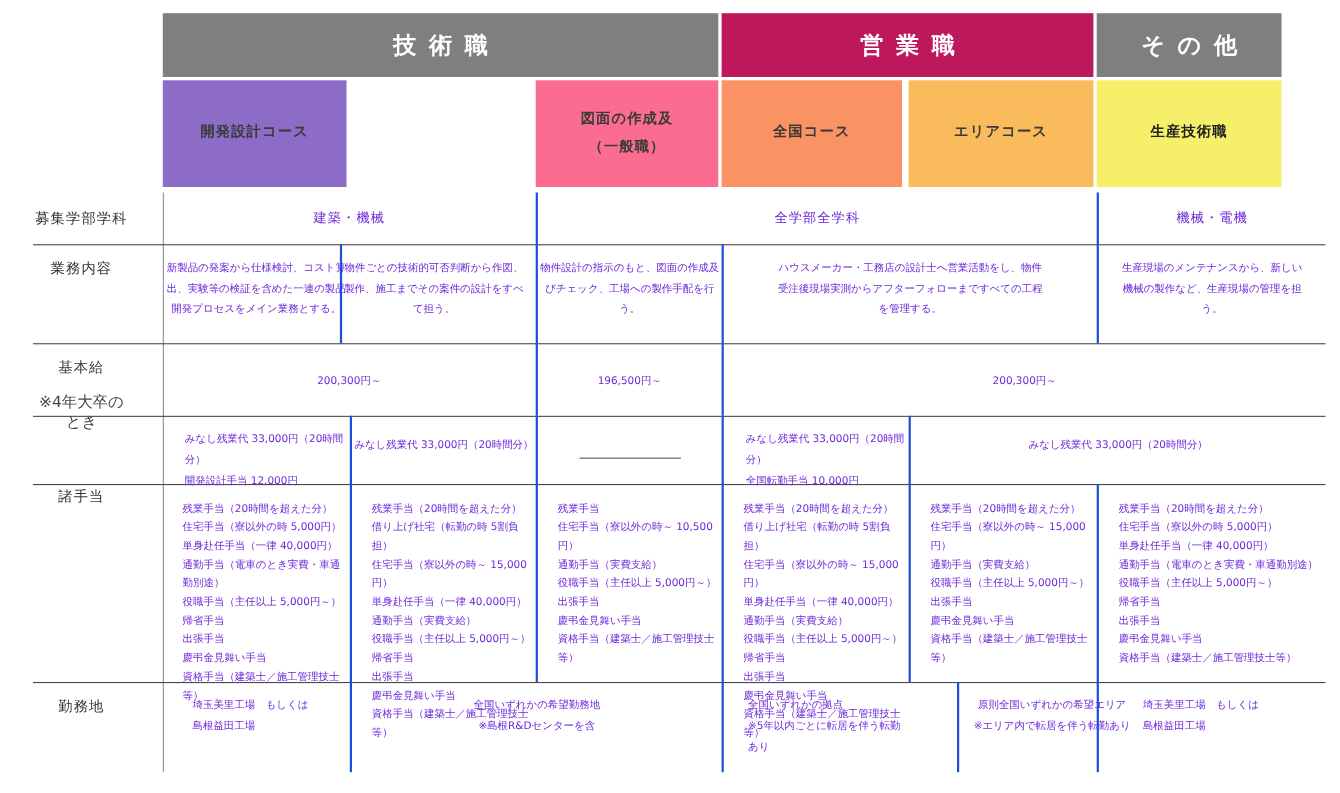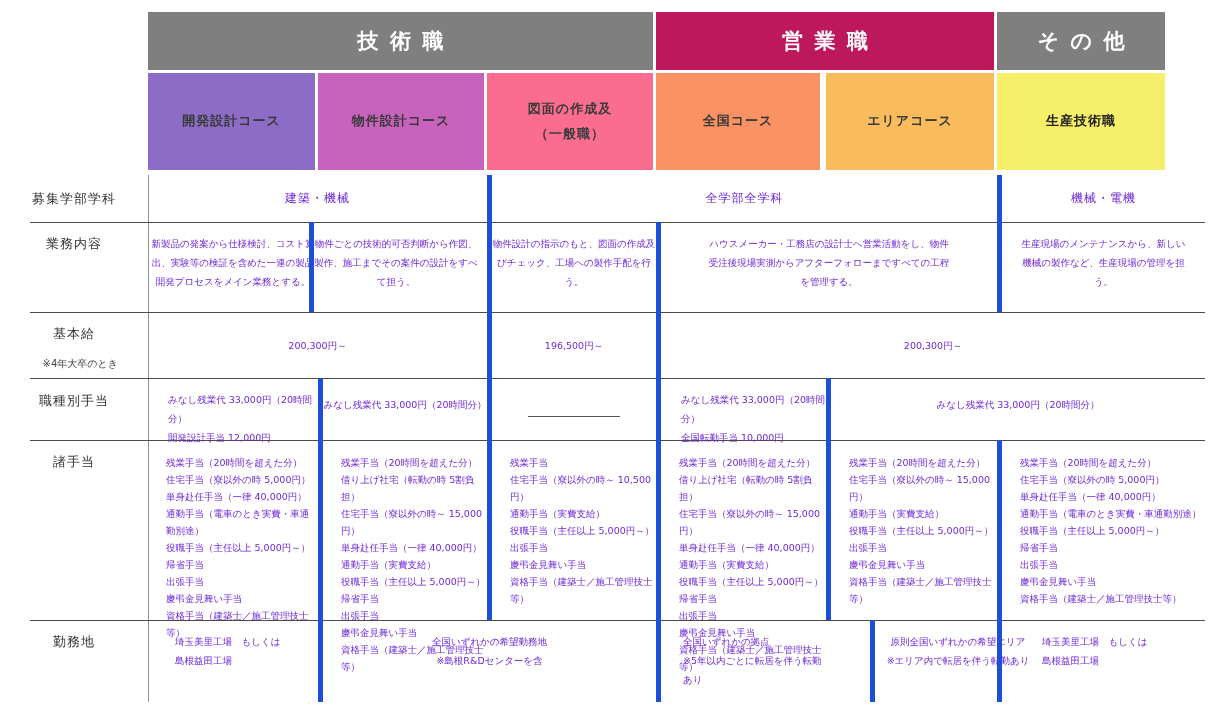--- a/index.html
+++ b/index.html
@@ -24,28 +24,28 @@
   
   .row{position:absolute;left:30px;width:1175px;}
   .row.hline{border-bottom:1px solid #4a4a4a;}
   .vsep{position:absolute;left:148px;top:175px;width:1px;height:527px;background:#8f8f8f;}
   .lbl{
     position:absolute;left:0;top:0;width:118px;box-sizing:border-box;
     padding-right:30px;text-align:center;
     font-size:13px;color:#333;letter-spacing:1px;
   }
   .lbl .note{
-    display:block;font-size:10px;letter-spacing:0;color:#444;
-    text-align:right;padding-right:0px;margin-top:14px;
+    display:block;font-size:14px;letter-spacing:0;color:#444;
+    text-align:center;padding-right:0px;margin-top:14px;
   }
   .cell{
     position:absolute;top:0;bottom:0;box-sizing:border-box;
     font-size:9.5px;color:#6d28d9;white-space:pre-line;
   }
-  .vl{border-left:5px solid #1d4ed8;}
+  .vl{border-left:2px solid #1d4ed8;}
   .tc{text-align:center;}
   .faculty-cell{font-size:12px;padding-top:15px;letter-spacing:1px;}
   .duties-cell{padding-top:12px;line-height:19px;}
   .base-cell{padding-top:28px;}
   .job-cell{line-height:19px;}
   .job-left{padding-top:12px;padding-left:20px;}
   .job-center{padding-top:17px;text-align:center;}
   .dash-line{width:92px;height:1px;background:#555;margin:27px auto 0 auto;}
   .allow-cell{padding-top:14px;padding-left:18px;line-height:17px;}
   .loc-cell{padding-top:12px;line-height:19px;}
@@ -56,21 +56,20 @@
 </head>
 <body>
 
 <div class="sheet">
 
   <div class="group" style="left: 148px; width: 505px; background-color: rgb(127, 127, 127);">技術職</div>
   <div class="group" style="left: 656px; width: 338px; background-color: #be185d;">営業職</div>
   <div class="group" style="left: 997px; width: 168px; background-color: rgb(127, 127, 127);">その他</div>
 
   <div class="course" style="left: 148px; width: 167px; background-color: rgb(140, 108, 199);">開発設計コース</div>
-  <div class="course" style="left: 318px; width: 166px; background-color: rgb(199, 99, 189);">物件設計コース</div>
   <div class="course" style="left: 487px; width: 166px; background-color: rgb(251, 109, 144);">図面の作成及
 （一般職）</div>
   <div class="course" style="left: 656px; width: 164px; background-color: rgb(250, 146, 100);">全国コース</div>
   <div class="course" style="left: 826px; width: 168px; background-color: rgb(249, 187, 92);">エリアコース</div>
   <div class="course" style="left: 997px; width: 168px; color: rgb(34, 34, 34); background-color: rgb(246, 239, 106);">生産技術職</div>
 
   <div class="vsep"></div>
 
   <div class="row hline" style="top:175px;height:47px;">
     <div class="lbl" style="padding-top:15px;">募集学部学科</div>
@@ -101,34 +100,33 @@
     <div class="lbl" style="padding-top:13px;">
       <span>基本給</span>
       <span class="note">※4年大卒のとき</span>
     </div>
     <div class="cell tc base-cell" style="left:118px;width:339px;">200,300円～</div>
     <div class="cell tc base-cell vl" style="left:457px;width:169px;">196,500円～</div>
     <div class="cell tc base-cell vl" style="left:626px;width:549px;">200,300円～</div>
   </div>
 
   <div class="row hline" style="top:378px;height:62px;">
-    <div class="lbl" style="padding-top:14px;">職種別手当</div>
     <div class="cell job-cell job-left" style="left:118px;width:170px;">みなし残業代 33,000円（20時間分）
 開発設計手当 12,000円</div>
     <div class="cell job-cell job-center vl" style="left:288px;width:169px;">みなし残業代 33,000円（20時間分）</div>
     <div class="cell vl" style="left:457px;width:169px;">
       <div class="dash-line"></div>
     </div>
     <div class="cell job-cell job-left vl" style="left:626px;width:170px;">みなし残業代 33,000円（20時間分）
 全国転勤手当 10,000円</div>
     <div class="cell job-cell job-center vl" style="left:796px;width:379px;">みなし残業代 33,000円（20時間分）</div>
   </div>
 
   <div class="row hline" style="top:440px;height:180px;">
-    <div class="lbl" style="padding-top:13px;font-family:Liberation Mono, monospace;">諸手当</div>
+    <div class="lbl" style="padding-top:2px;font-family:Liberation Mono, monospace;">諸手当</div>
     <div class="cell allow-cell" style="left:118px;width:170px;">残業手当（20時間を超えた分）
 住宅手当（寮以外の時 5,000円）
 単身赴任手当（一律 40,000円）
 通勤手当（電車のとき実費・車通勤別途）
 役職手当（主任以上 5,000円～）
 帰省手当
 出張手当
 慶弔金見舞い手当
 資格手当（建築士／施工管理技士等）</div>
     <div class="cell allow-cell vl" style="left:288px;width:169px;">残業手当（20時間を超えた分）

